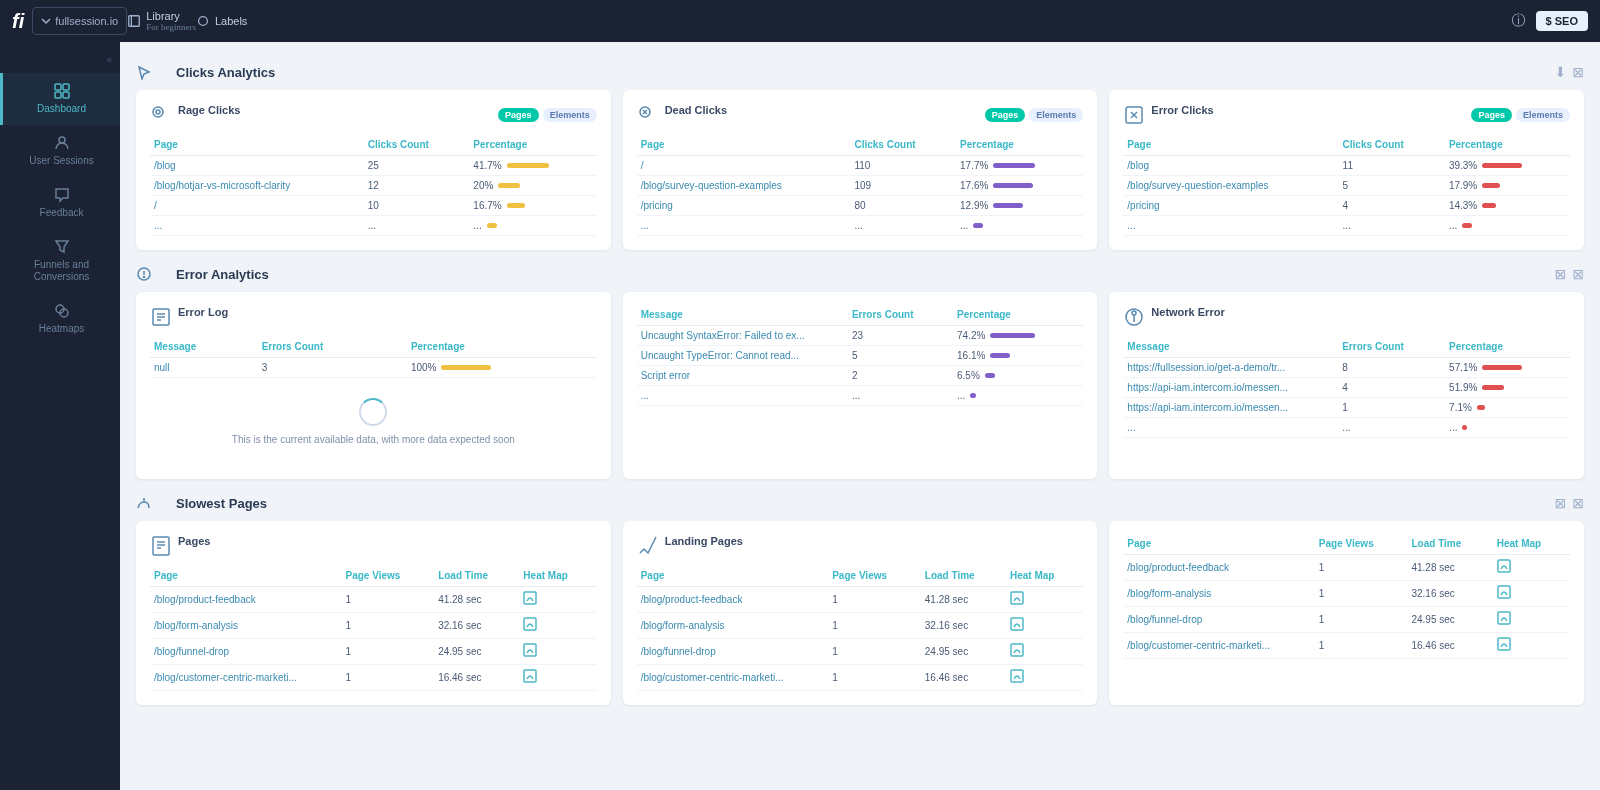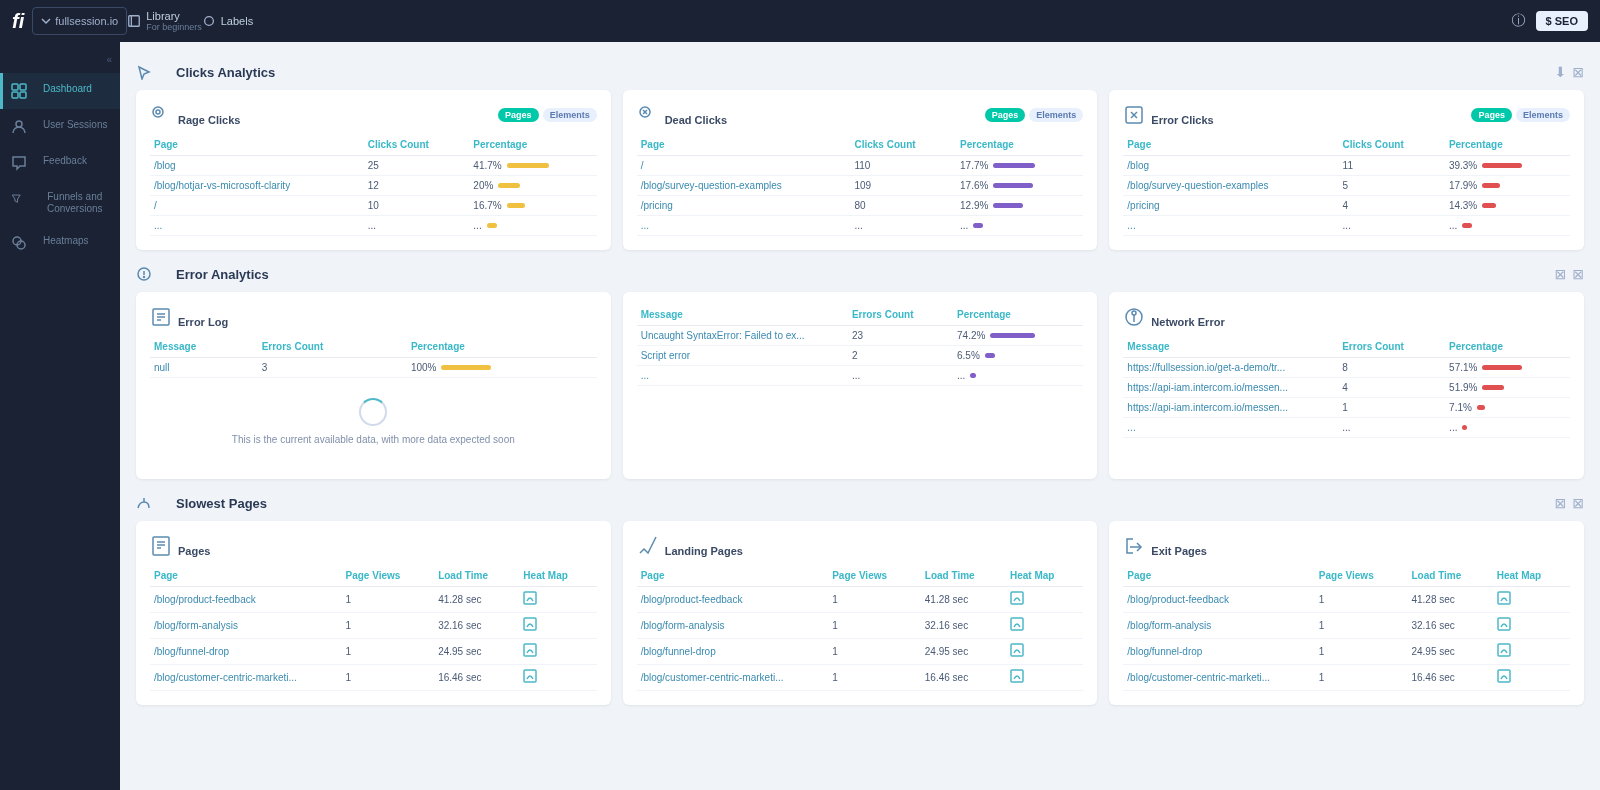--- a/index.html
+++ b/index.html
@@ -62,27 +62,27 @@
     .sidebar-collapse {
       color: #4a5a7a;
       font-size: 10px;
       padding: 4px 8px;
       cursor: pointer;
       align-self: flex-end;
       margin-bottom: 4px;
     }
     .sidebar-item {
       display: flex;
-      flex-direction: row;
-      align-items: flex-start;
+      flex-direction: column;
+      align-items: center;
       padding: 10px 8px;
       cursor: pointer;
       color: #6a7f99;
       font-size: 10px;
-      gap: 16px;
+      gap: 4px;
       border-left: 3px solid transparent;
     }
     .sidebar-item.active {
       color: #4db8c8;
       background: rgba(77,184,200,0.08);
       border-left-color: #4db8c8;
     }
     .sidebar-item svg { width: 16px; height: 16px; }
     .sidebar-item span { text-align: center; line-height: 1.2; }
 
@@ -127,21 +127,21 @@
       padding: 14px;
       box-shadow: 0 1px 3px rgba(0,0,0,0.07);
       overflow: hidden;
     }
     .card-header {
       display: flex;
       align-items: center;
       justify-content: space-between;
       margin-bottom: 10px;
     }
-    .card-title-row { display: flex; align-items: flex-end; gap: 6px; }
+    .card-title-row { display: flex; align-items: flex-start; gap: 6px; }
     .card-title { font-size: 11px; font-weight: 600; color: #3a4a65; }
     .card-icon { width: 22px; height: 22px; color: #5a8ab0; }
     .tag-group { display: flex; gap: 4px; }
     .tag {
       font-size: 9px;
       padding: 2px 7px;
       border-radius: 10px;
       font-weight: 600;
       cursor: pointer;
     }
@@ -211,21 +211,21 @@
         </svg>
       <span>fullsession.io</span>
     </button>
     <div class="nav-link">
       <svg viewBox="0 0 16 16" fill="none" stroke="currentColor" stroke-width="1.5">
           <rect x="2" y="2" width="12" height="12" rx="1"></rect>
           <line x1="5" y1="2" x2="5" y2="14"></line>
         </svg>
       <div>
         <div style="font-size:11px;color:#c0d0e0;">Library</div>
-        <div style="font-size:9px;color:#6a7f99;">For beginners</div>
+        <div style="font-size:9px;color:#6a7f99;font-family:Liberation Serif, serif;">For beginners</div>
       </div>
     </div>
     <div class="nav-link">
       <svg viewBox="0 0 16 16" fill="none" stroke="currentColor" stroke-width="1.5">
           <circle cx="8" cy="8" r="5"></circle>
         </svg>
       <span style="font-size:11px;color:#c0d0e0;">Labels</span>
     </div>
   </div>
   <div class="topnav-right">
@@ -571,20 +571,30 @@
       <td style="color:#3a8ab0;max-width:140px;overflow:hidden;text-overflow:ellipsis;white-space:nowrap;">Uncaught SyntaxError: Failed to ex...</td>
       <td>23</td>
       <td>
         <div class="progress-bar-wrap">
           <span>74.2%</span>
           <div class="progress-bar bar-purple" style="width:45px;"></div>
         </div>
       </td>
     </tr>
               <tr>
+      <td style="color:#3a8ab0;max-width:140px;overflow:hidden;text-overflow:ellipsis;white-space:nowrap;">Uncaught TypeError: Cannot read...</td>
+      <td>5</td>
+      <td>
+        <div class="progress-bar-wrap">
+          <span>16.1%</span>
+          <div class="progress-bar bar-purple" style="width:20px;"></div>
+        </div>
+      </td>
+    </tr>
+              <tr>
       <td style="color:#3a8ab0;max-width:140px;overflow:hidden;text-overflow:ellipsis;white-space:nowrap;">Script error</td>
       <td>2</td>
       <td>
         <div class="progress-bar-wrap">
           <span>6.5%</span>
           <div class="progress-bar bar-purple" style="width:10px;"></div>
         </div>
       </td>
     </tr>
               <tr>
@@ -829,30 +839,20 @@
             <path d="M4 10 Q7 4 10 10" fill="none"></path>
           </svg>
         </span>
       </td>
     </tr>
             </tbody>
         </table>
       </div>
 
       <div class="card">
-        <div class="card-header">
-          <div class="card-title-row">
-            <svg class="card-icon" viewBox="0 0 22 22" fill="none" stroke="#5a8ab0" stroke-width="1.5">
-              <path d="M10 4H4v14h6"></path>
-                <path d="M14 8l4 4-4 4"></path>
-                <line x1="7" y1="12" x2="18" y2="12"></line>
-            </svg>
-            <span class="card-title">Exit Pages</span>
-          </div>
-        </div>
         <table class="analytics-table">
           <thead>
             <tr>
               <th>Page</th>
               <th>Page Views</th>
               <th>Load Time</th>
               <th>Heat Map</th>
             </tr>
           </thead>
           <tbody id="exit-pages-tbody">

